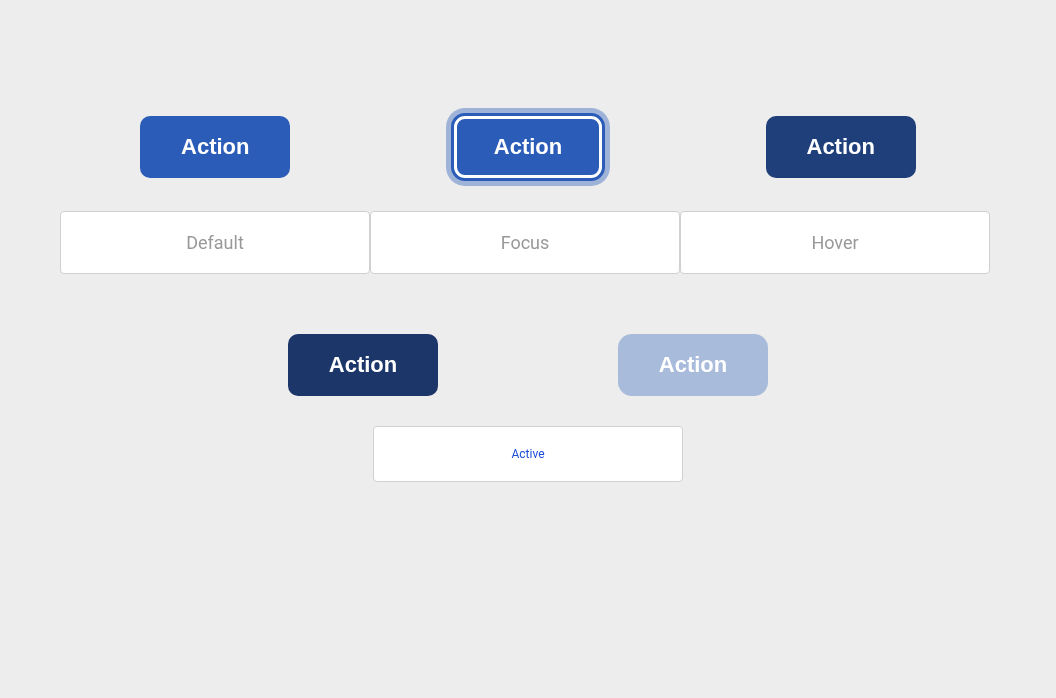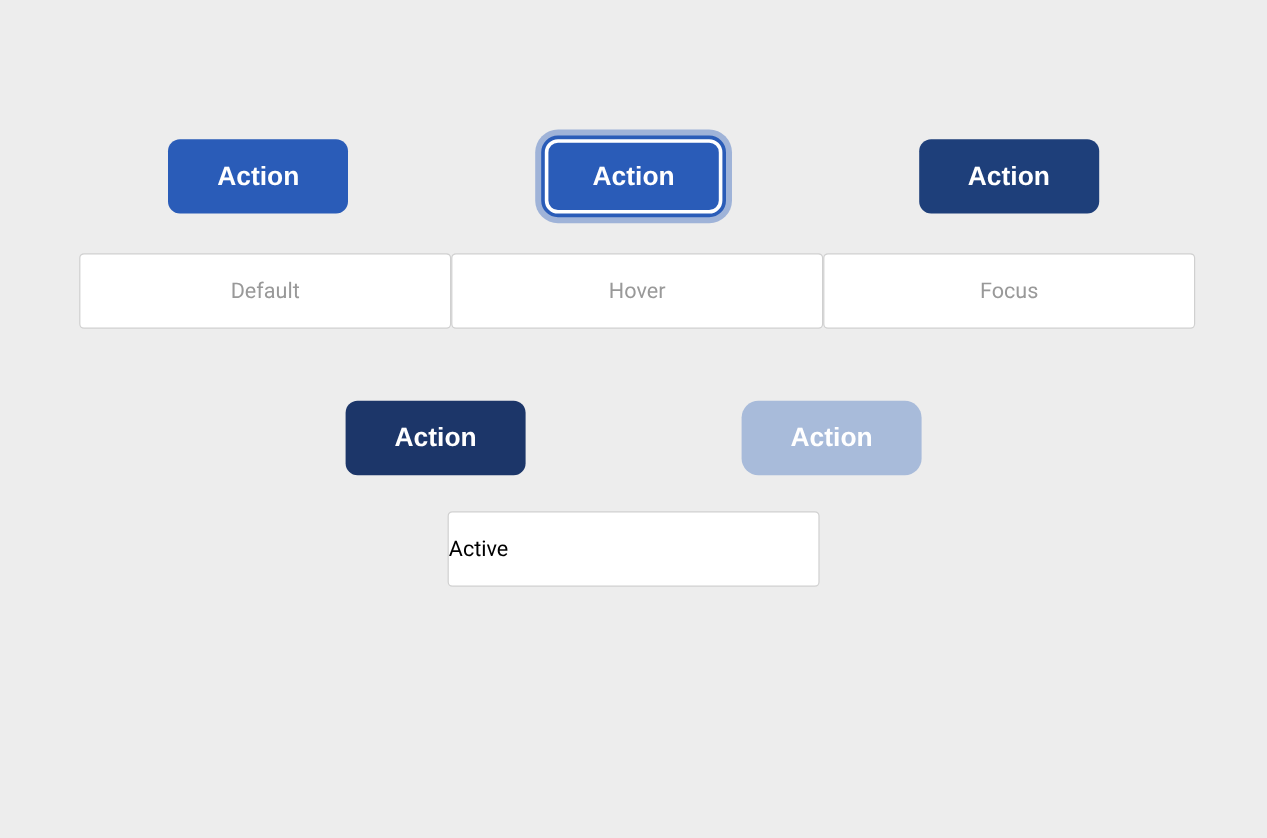--- a/index.html
+++ b/index.html
@@ -70,21 +70,21 @@
       font-size: 22px;
       font-weight: 700;
       cursor: pointer;
       min-width: 150px;
     }
 
     
     .labels-row1 {
       display: flex;
       align-items: center;
-      justify-content: flex-end;
+      justify-content: flex-start;
       padding: 30px 60px 0px 60px;
     }
 
     .label-box {
       background-color: #ffffff;
       border: 1px solid #d0d0d0;
       border-radius: 4px;
       padding: 20px 0;
       min-width: 310px;
       text-align: center;
@@ -133,44 +133,44 @@
       gap: 20px;
       padding: 30px 60px 0px 60px;
     }
 
     .label-box-bottom {
       background-color: #ffffff;
       border: 1px solid #d0d0d0;
       border-radius: 4px;
       padding: 20px 0;
       min-width: 310px;
-      text-align: left;
-      color: #000000;
-      font-size: 18px;
+      text-align: center;
+      color: #1d4ed8;
+      font-size: 12px;
     }
   </style>
 </head>
 <body>
 
 <div class="container">
 
   <div class="row1">
     <button class="btn-default">Action</button>
 
     <button class="btn-focus">Action</button>
 
     <button class="btn-hover">Action</button>
   </div>
 
   <div class="labels-row1">
     <div class="label-box">Default</div>
 
+    <div class="label-box">Focus</div>
+
     <div class="label-box">Hover</div>
-
-    <div class="label-box">Focus</div>
   </div>
 
   <div class="row2">
     <button class="btn-active">Action</button>
 
     <button class="btn-disabled" disabled="">Action</button>
   </div>
 
   <div class="labels-row2">
     <div class="label-box-bottom">Active</div>

